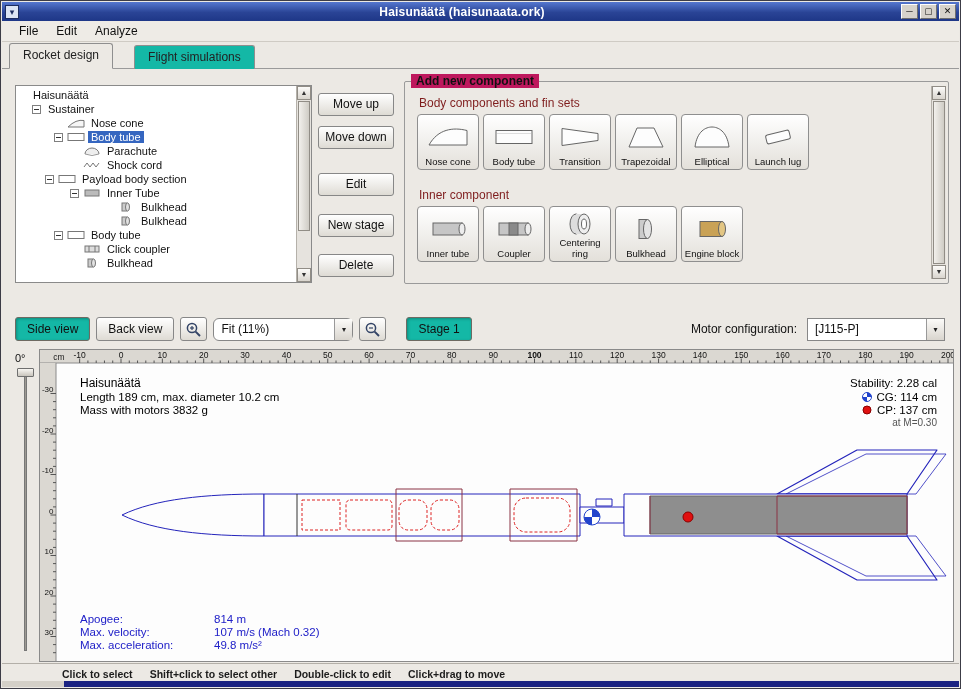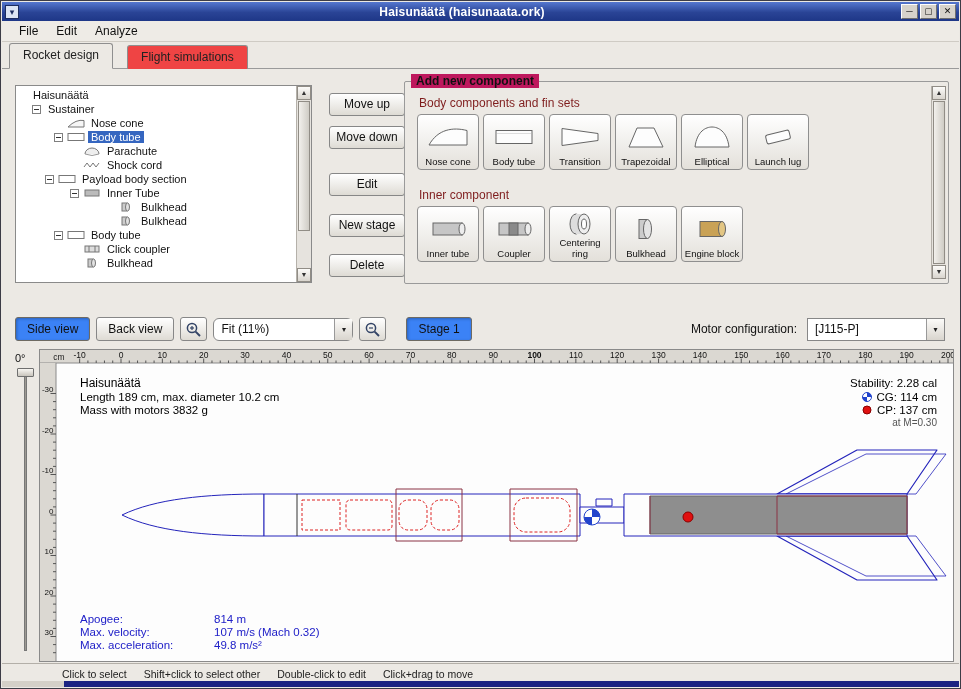--- a/index.html
+++ b/index.html
@@ -18,22 +18,22 @@
   .tb-btn{width:17px;height:15px;background:#d6d2cb;border:1px solid;border-color:#fdfdfd #6e6e6e #6e6e6e #fdfdfd;
     font-size:9px;line-height:13px;text-align:center;color:#111;}
 
   
   .menubar{position:absolute;left:1px;top:20px;right:1px;height:21px;background:#eeebe6;
     border-bottom:1px solid #cfcbc4;display:flex;align-items:center;padding-left:8px;}
   .menu-item{padding:2px 9px;color:#111;}
 
   
   .tabs{position:absolute;left:1px;top:41px;right:1px;height:27px;display:flex;align-items:flex-end;
-    padding-left:7px;gap:14px;border-bottom:1px solid #9a9a9a;}
-  .tab{position:relative;top:1px;padding:4px 13px 5px;background:#ef4444;border:1px solid #8f8f8f;
+    padding-left:7px;gap:21px;border-bottom:1px solid #9a9a9a;}
+  .tab{position:relative;top:1px;padding:4px 13px 5px;background:#14b8a6;border:1px solid #8f8f8f;
     border-bottom:none;border-radius:3px 3px 0 0;color:#222;}
   .tab.active{background:#ece9e4;border-bottom:1px solid #ece9e4;padding-bottom:6px;}
 
   
   .top-panel{position:absolute;left:1px;top:68px;right:1px;height:240px;background:#ece9e4;}
   .tree-box{position:absolute;left:13px;top:16px;width:297px;height:198px;background:#fff;
     border:1px solid #8a8a8a;overflow:hidden;padding-top:2px;}
   .tree-rows{position:absolute;left:0;top:2px;right:15px;}
   .tree-row{height:14px;display:flex;align-items:center;font-size:11px;white-space:nowrap;}
   .tree-row .lbl{padding:0 3px;color:#111;}
@@ -44,39 +44,39 @@
   .tico{margin-right:3px;flex:none;display:flex;align-items:center;}
 
   
   .sbv{position:absolute;top:0;bottom:0;right:0;width:15px;background:#e6e3de;border-left:1px solid #b5b1aa;}
   .sb-btn{position:absolute;left:0;right:0;height:14px;background:linear-gradient(#fcfbf9,#d9d5ce);
     border:1px solid #918d86;font-size:7px;line-height:12px;text-align:center;color:#333;}
   .sb-up{top:0;} .sb-dn{bottom:0;}
   .sb-thumb{position:absolute;left:1px;right:1px;background:linear-gradient(90deg,#f2f0ec,#cfccc5);border:1px solid #918d86;}
 
   
-  .push-btn{position:absolute;left:327px;width:76px;height:23px;background:linear-gradient(#ffffff,#dedbd4);
+  .push-btn{position:absolute;left:316px;width:76px;height:23px;background:linear-gradient(#ffffff,#dedbd4);
     border:1px solid #878787;border-radius:3px;font-size:12px;color:#111;text-align:center;line-height:21px;}
 
   
   .group-box{position:absolute;left:402px;top:12px;width:545px;height:203px;border:1px solid #9a9a9a;border-radius:2px;}
   .gb-title{position:absolute;left:6px;top:-8px;background:#be185d;padding:0 5px;font-weight:bold;font-size:12px;color:#111;}
   .gb-label{position:absolute;left:14px;font-size:12px;color:#7f1d1d;}
   .comp-row{position:absolute;left:12px;display:flex;gap:4px;}
   .comp-btn{width:62px;height:56px;background:linear-gradient(#ffffff,#e3e0da);border:1px solid #8f8f8f;
     border-radius:4px;display:flex;flex-direction:column;align-items:center;padding:3px 1px 2px;}
   .comp-ic{flex:1;display:flex;align-items:center;justify-content:center;}
   .comp-lbl{font-size:9.5px;line-height:1.1;text-align:center;color:#111;}
 
   
   .view-toolbar{position:absolute;left:1px;top:308px;right:1px;height:40px;background:#ece9e4;
     display:flex;align-items:center;padding-left:13px;gap:6px;}
   .tool-btn{height:24px;padding:0 11px;background:linear-gradient(#ffffff,#dedbd4);border:1px solid #878787;
     border-radius:3px;font-size:12px;line-height:22px;color:#111;}
-  .tool-btn.pressed{background:#3b82f6;border-color:#6e6a62;box-shadow:inset 1px 1px 3px rgba(0,0,0,.25);text-align:center;}
+  .tool-btn.pressed{background:#14b8a6;border-color:#6e6a62;box-shadow:inset 1px 1px 3px rgba(0,0,0,.25);text-align:center;}
   .icon-btn{width:27px;height:24px;background:linear-gradient(#ffffff,#dedbd4);border:1px solid #878787;
     border-radius:3px;display:flex;align-items:center;justify-content:center;}
   .select{height:23px;background:#fff;border:1px solid #878787;display:flex;align-items:center;}
   .sel-val{flex:1;padding:0 7px;font-size:12px;color:#111;white-space:nowrap;overflow:hidden;}
   .sel-arrow{width:18px;height:100%;background:linear-gradient(#fcfbf9,#d9d5ce);border-left:1px solid #999;
     font-size:8px;display:flex;align-items:center;justify-content:center;color:#222;}
   .spacer{flex:1;}
   .motor-label{font-size:12px;color:#111;margin-right:4px;}
 
   
@@ -84,21 +84,21 @@
   .rot-label{position:absolute;left:6px;top:3px;font-size:11px;color:#111;}
   .rot-track{position:absolute;left:15px;top:24px;width:3px;height:278px;background:#9d9992;border:1px solid #777;}
   .rot-handle{position:absolute;left:8px;top:19px;width:17px;height:9px;
     background:linear-gradient(#f8f6f2,#c8c4bc);border:1px solid #6f6f6f;border-radius:1px;}
   .drawing{position:absolute;left:30px;top:0;width:915px;height:313px;background:#fdfdfd;border:1px solid #8a8a8a;}
   .drawing svg{display:block;}
 
   
   .statusbar{position:absolute;left:1px;top:662px;right:1px;height:20px;background:#ece9e4;
     border-top:1px solid #b3afa8;display:flex;align-items:center;padding-left:60px;gap:17px;}
-  .hint{font-size:10.5px;font-weight:normal;color:#1c1c1c;text-align:right;}
+  .hint{font-size:10.5px;font-weight:bold;color:#1c1c1c;text-align:right;}
 
   .bottom-strip{position:absolute;left:1px;right:1px;bottom:1px;height:6px;display:flex;}
   .strip-l{width:62px;background:#d4d0c8;}
   .strip-r{flex:1;background:#1b2382;}
 </style>
 </head>
 <body>
 
 <div class="window">
 

